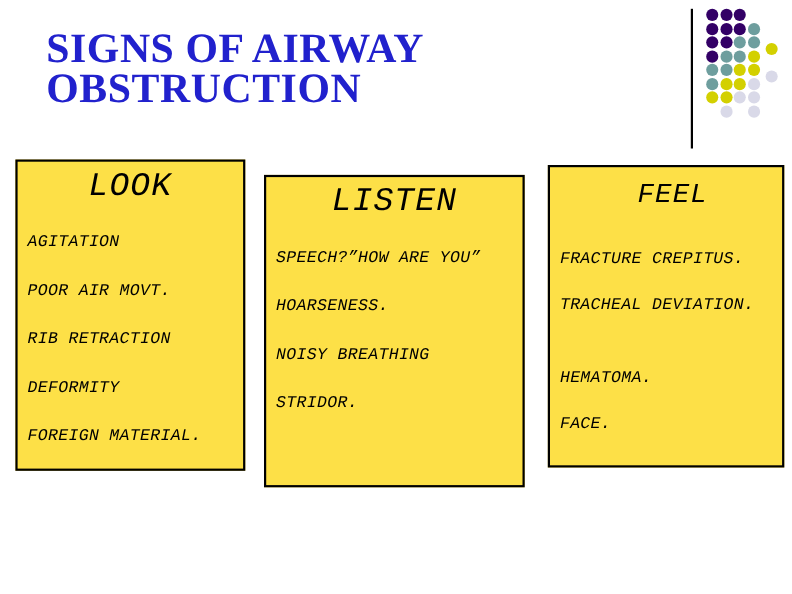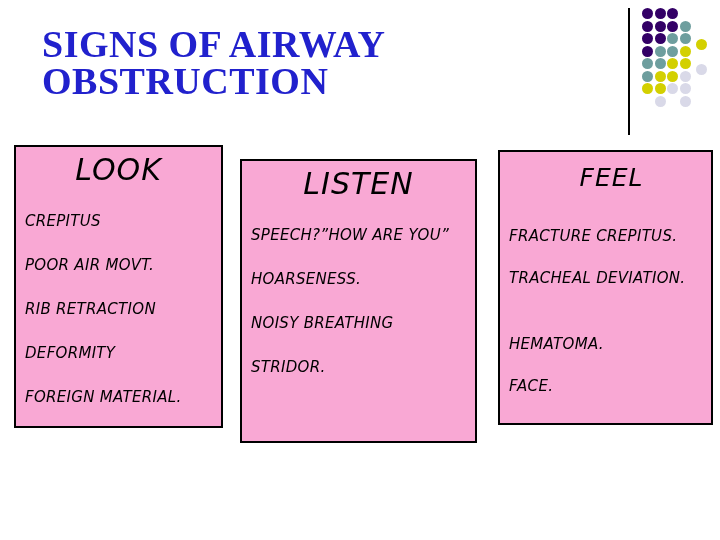--- a/index.html
+++ b/index.html
@@ -43,22 +43,23 @@
   .dot {
     position: absolute;
     width: 11px;
     height: 11px;
     border-radius: 50%;
   }
   .box {
     position: absolute;
     box-sizing: border-box;
     border: 2px solid #000000;
-    background: #f9a8d4;
+    background: #fde047;
     color: #000000;
+    font-family: Liberation Mono, monospace;
   }
   #box-look   { left: 14px;  top: 145px; width: 209px; height: 283px; }
   #box-listen { left: 240px; top: 159px; width: 237px; height: 284px; }
   #box-feel   { left: 498px; top: 150px; width: 215px; height: 275px; }
   .box h2 {
     margin: 4px 0 0 0;
     text-align: center;
     font-weight: normal;
     font-style: italic;
     font-size: 30px;
@@ -125,21 +126,21 @@
       <div class="dot" style="left: 12.7px; top: 75.3px; background: rgb(211, 208, 0);"></div>
       <div class="dot" style="left: 25.4px; top: 75.3px; background: rgb(217, 217, 232);"></div>
       <div class="dot" style="left: 38.1px; top: 75.3px; background: rgb(217, 217, 232);"></div>
       <div class="dot" style="left: 12.7px; top: 87.85px; background: rgb(217, 217, 232);"></div>
       <div class="dot" style="left: 38.1px; top: 87.85px; background: rgb(217, 217, 232);"></div>
     </div>
 
   <div class="box" id="box-look">
     <h2>LOOK</h2>
     <div class="items">
-        <p>CREPITUS</p>
+        <p>AGITATION</p>
         <p>POOR AIR MOVT.</p>
         <p>RIB RETRACTION</p>
         <p>DEFORMITY</p>
         <p>FOREIGN MATERIAL.</p>
       </div>
   </div>
 
   <div class="box" id="box-listen">
     <h2>LISTEN</h2>
     <div class="items">

